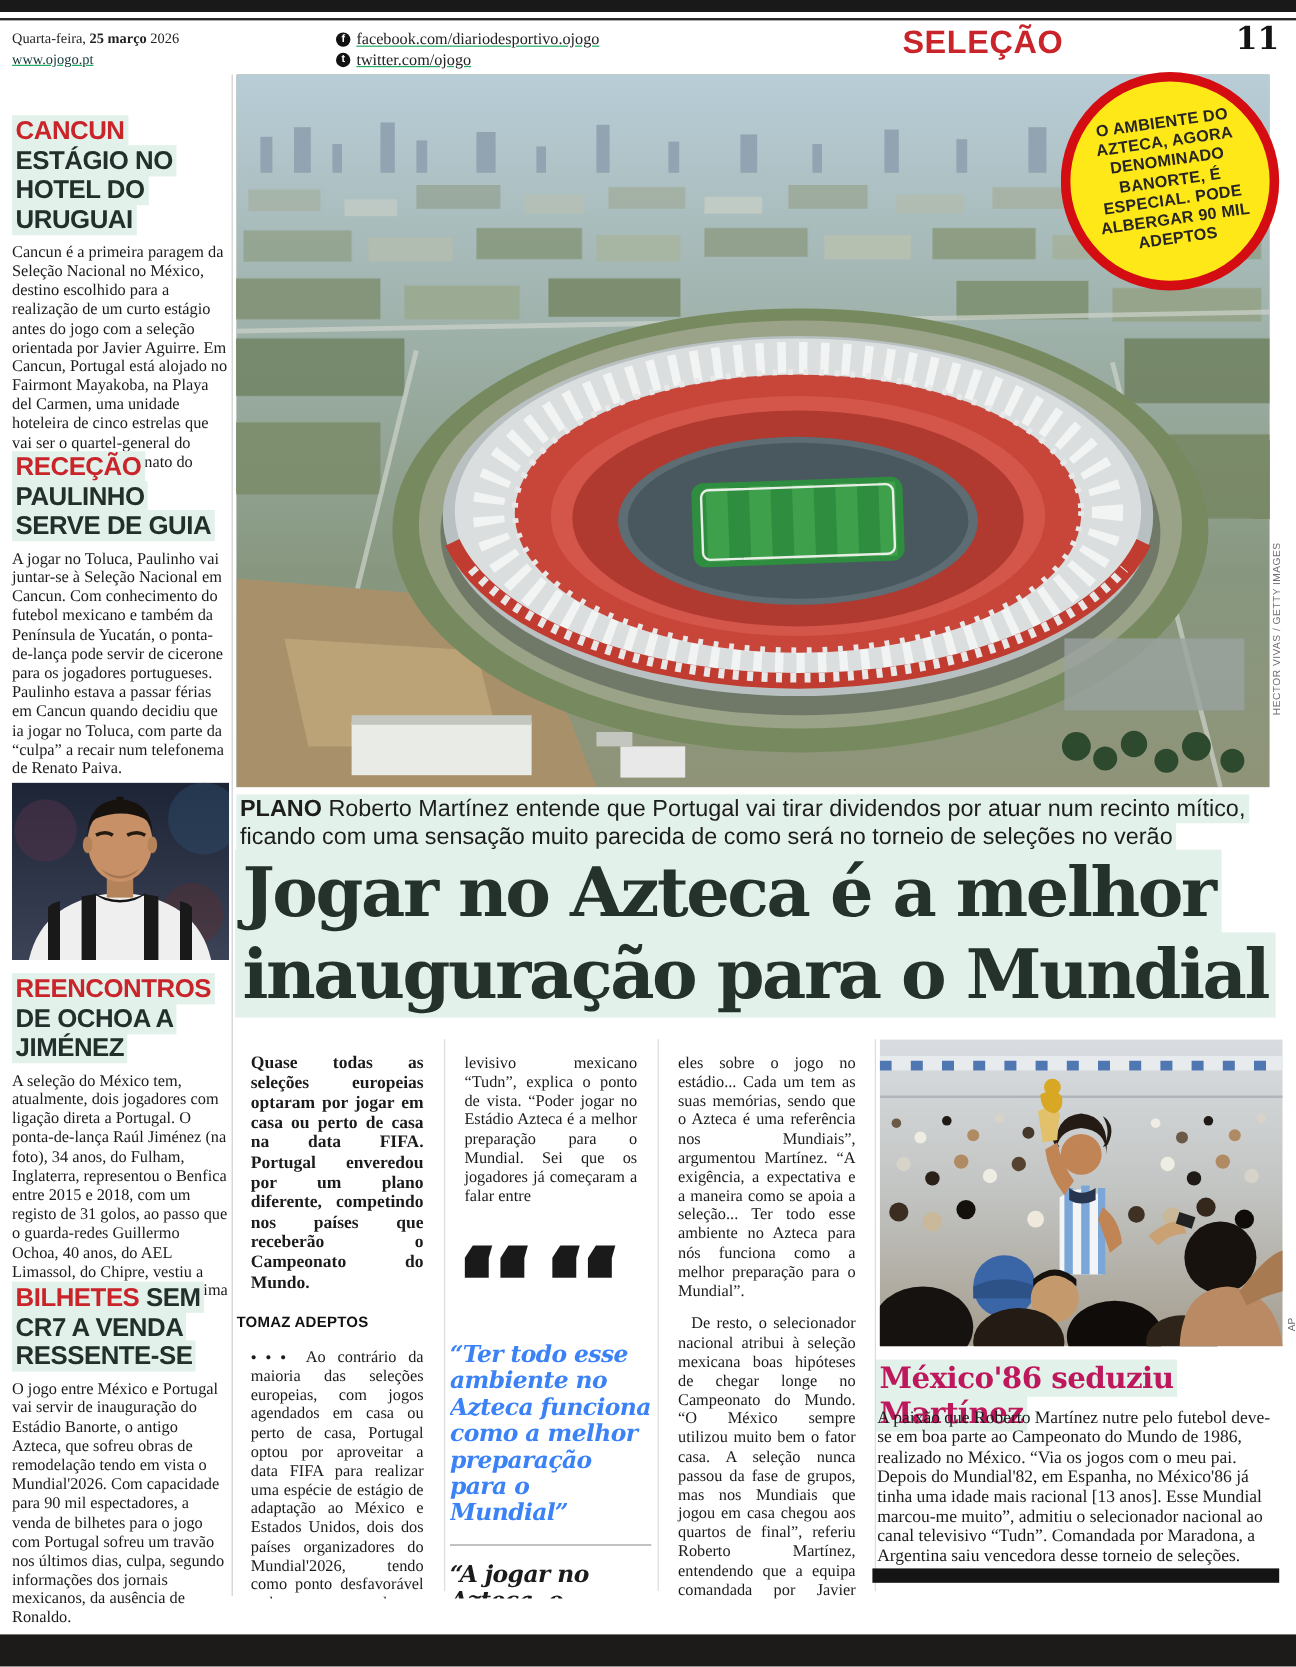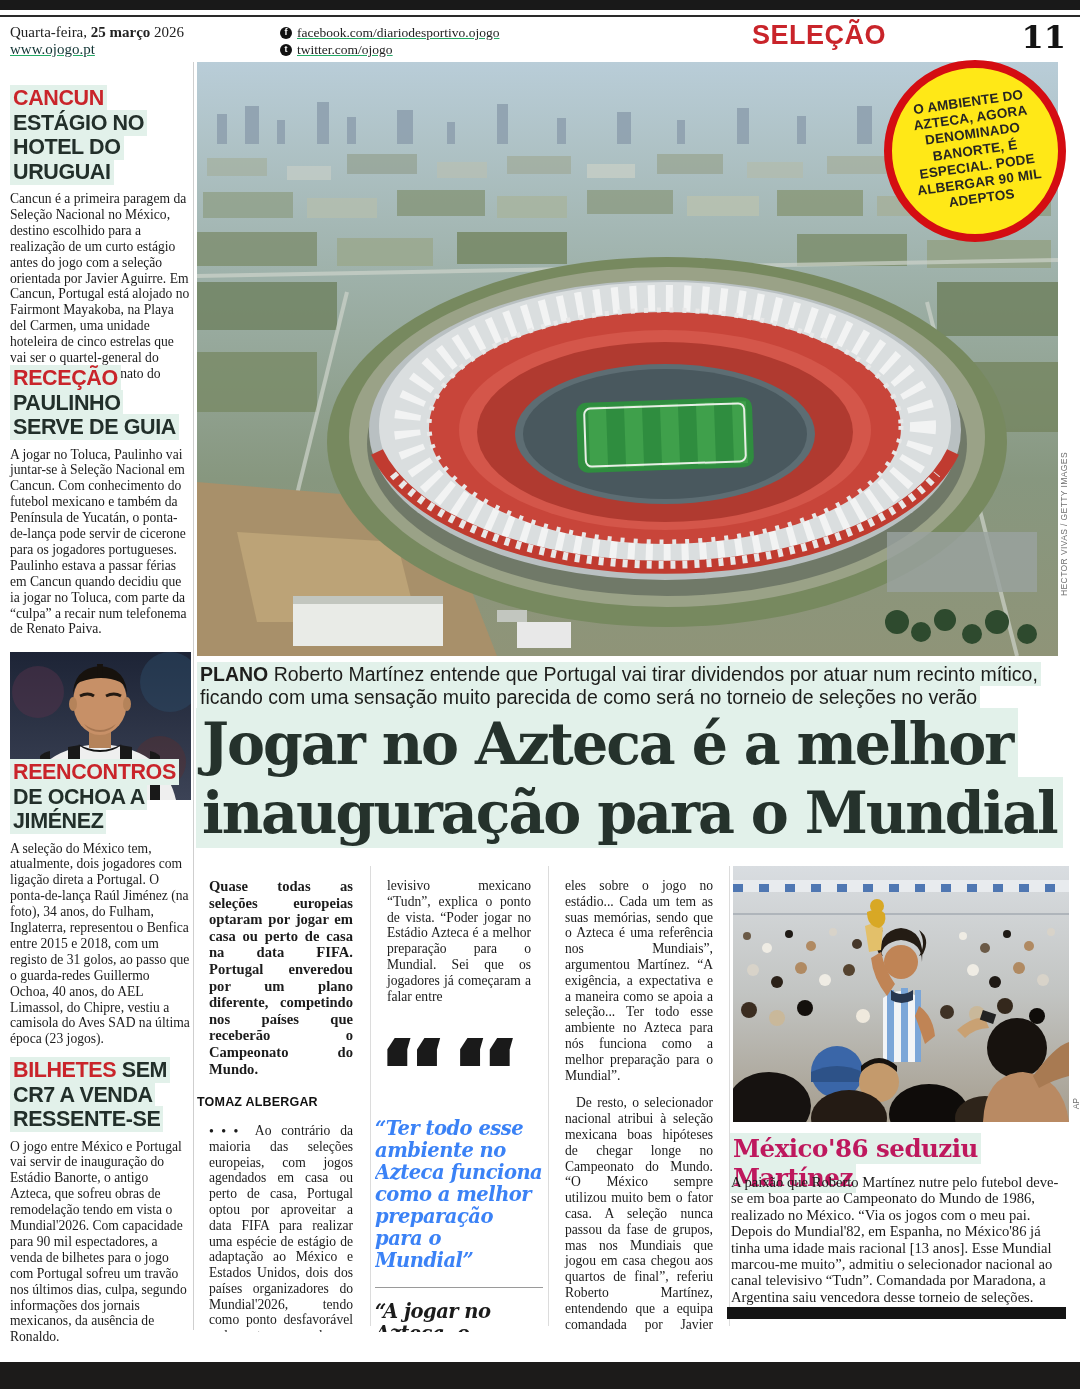--- a/index.html
+++ b/index.html
@@ -5,35 +5,35 @@
   html,body{margin:0;padding:0;background:#e9e9e9;}
   .page{position:relative;width:1080px;height:1389px;background:#fff;overflow:hidden;
         font-family:"Liberation Serif",serif;color:#1b1b1b;margin:0 auto;}
   
   .topbar{position:absolute;left:0;top:0;width:1080px;height:10px;background:#191919;}
   .header-rule{position:absolute;left:0;top:15px;width:1080px;border-top:2px solid #2a2a2a;}
   .bottombar{position:absolute;left:0;top:1362px;width:1080px;height:27px;background:#1c1b1a;}
   .side-rule{position:absolute;left:193px;top:62px;height:1268px;border-left:1px solid #cfcfcf;}
   .colrule{position:absolute;top:866px;height:460px;border-left:1px solid #dcdcdc;}
   
-  .date{position:absolute;left:10px;top:24px;font-size:15px;line-height:17px;color:#222;}
+  .date{position:absolute;left:10px;top:24px;font-size:12px;line-height:17px;color:#222;}
   .date .site{color:#133;}
   .date a, .social a{color:#222;text-decoration:underline;text-decoration-color:#2a6;cursor:pointer;}
   .social{position:absolute;left:280px;top:24px;font-size:13.5px;line-height:17px;}
   .soc-row{display:flex;align-items:center;gap:5px;}
   .soc-ic{display:inline-flex;width:12px;height:12px;border-radius:50%;background:#111;color:#fff;
           font-family:"Liberation Sans",sans-serif;font-size:9px;font-weight:bold;
           align-items:center;justify-content:center;line-height:1;}
   .section{position:absolute;left:752px;top:20px;font-family:"Liberation Sans",sans-serif;
            font-weight:bold;font-size:27px;letter-spacing:0.5px;color:#c9242a;text-align:center;}
   .pagenum{position:absolute;right:14px;top:18px;font-family:"DejaVu Serif",serif;
-           font-weight:bold;font-size:32px;color:#141414;}
+           font-weight:bold;font-size:26px;color:#141414;}
   
   .side-article{position:absolute;left:10px;width:181px;}
-  .side-article h3{margin:0 0 7px 0;font-family:"Liberation Sans",sans-serif;font-weight:bold;
+  .side-article h3{margin:11px 0 7px 0;font-family:"Liberation Sans",sans-serif;font-weight:bold;
       font-size:21.5px;line-height:1.14;letter-spacing:-0.4px;color:#222f2a;}
   .hl{background:#e2f1ea;box-decoration-break:clone;-webkit-box-decoration-break:clone;padding:1px 3px;}
   .red{color:#c9242a;}
   .side-article p{margin:0;font-size:13.6px;line-height:15.9px;text-align:left;}
   .side-photo{position:absolute;left:10px;top:652px;width:181px;height:148px;overflow:hidden;}
   
   .hero{position:absolute;left:197px;top:62px;width:861px;height:594px;overflow:hidden;background:#9fb0a6;}
   .hero-credit{position:absolute;left:1059px;top:452px;writing-mode:vertical-rl;transform:rotate(180deg);
       font-family:"Liberation Sans",sans-serif;font-size:8.5px;letter-spacing:0.4px;color:#6f6f6f;}
   .ap-credit{position:absolute;left:1071px;top:1098px;writing-mode:vertical-rl;transform:rotate(180deg);
@@ -137,21 +137,21 @@
       <path d="M63 46 Q62 16 90 14 Q118 16 117 46 Q117 34 110 30 Q92 22 70 30 Q63 34 63 46 Z" fill="#17120d"></path>
       <path d="M87 12 L93 12 L92 24 L88 24 Z" fill="#17120d"></path>
       <path d="M70 44 Q78 40 84 44" stroke="#241a12" stroke-width="3" fill="none"></path>
       <path d="M96 44 Q104 40 111 44" stroke="#241a12" stroke-width="3" fill="none"></path>
       <path d="M74 72 Q90 84 106 72 Q100 80 90 80 Q80 80 74 72 Z" fill="#8a6140" opacity="0.55"></path>
       <ellipse cx="63" cy="52" rx="4" ry="7" fill="#b5835a"></ellipse>
       <ellipse cx="117" cy="52" rx="4" ry="7" fill="#b5835a"></ellipse>
     </svg>
   </div>
 
-  <div class="side-article" style="top:760px;">
+  <div class="side-article" style="top:801px;">
     <h3><span class="hl"><span class="red">REENCONTROS</span> <span>DE OCHOA A JIMÉNEZ</span></span></h3>
     <p>A seleção do México tem, atualmente, dois jogadores com ligação direta a Portugal. O ponta-de-lança Raúl Jiménez (na foto), 34 anos, do Fulham, Inglaterra, representou o Benfica entre 2015 e 2018, com um registo de 31 golos, ao passo que o guarda-redes Guillermo Ochoa, 40 anos, do AEL Limassol, do Chipre, vestiu a camisola do Aves SAD na última época (23 jogos).</p>
   </div>
 
   <div class="side-article" style="top:1058px;">
     <h3><span class="hl"><span class="red">BILHETES</span> <span>SEM CR7 A VENDA RESSENTE-SE</span></span></h3>
     <p>O jogo entre México e Portugal vai servir de inauguração do Estádio Banorte, o antigo Azteca, que sofreu obras de remodelação tendo em vista o Mundial'2026. Com capacidade para 90 mil espectadores, a venda de bilhetes para o jogo com Portugal sofreu um travão nos últimos dias, culpa, segundo informações dos jornais mexicanos, da ausência de Ronaldo.</p>
   </div>
 
   <div class="hero">
@@ -286,21 +286,21 @@
     <div><span class="hl">Jogar no Azteca é a melhor</span></div>
     <div><span class="hl">inauguração para o Mundial</span></div>
   </div>
 
   <div class="colrule" style="left:370px;"></div>
   <div class="colrule" style="left:548px;"></div>
   <div class="colrule" style="left:729px;"></div>
 
   <div class="col col1">
     <p class="intro">Quase todas as seleções europeias optaram por jogar em casa ou perto de casa na data FIFA. Portugal enveredou por um plano diferente, competindo nos países que receberão o Campeonato do Mundo.</p>
-    <div class="byline">TOMAZ ALBERGAR</div>
+    <div class="byline">TOMAZ ADEPTOS</div>
     <p><span class="dots">●●●</span><span> Ao contrário da maioria das seleções europeias, com jogos agendados em casa ou perto de casa, Portugal optou por aproveitar a data FIFA para realizar uma espécie de estágio de adaptação ao México e Estados Unidos, dois dos países organizadores do Mundial'2026, tendo como ponto desfavorável o desgaste provocado nos jogadores devido às longas viagens e diferentes fusos horários.</span></p>
     <p class="ind">Roberto Martínez entende que fazer um estágio agora, e não na véspera do torneio de seleções, tem mais vantagens e, em entrevista ao canal te-</p>
   </div>
 
   <div class="col col2">
     <p style="padding-top:6px;">levisivo mexicano “Tudn”, explica o ponto de vista. “Poder jogar no Estádio Azteca é a melhor preparação para o Mundial. Sei que os jogadores já começaram a falar entre</p>
     <div class="qmark">““</div>
     <div class="quote red1">“Ter todo esse ambiente no Azteca funciona como a melhor preparação para o Mundial”</div>
     <hr class="qdiv">
     <div class="quote">“A jogar no Azteca, o México tem de ser um dos candidatos”</div>

